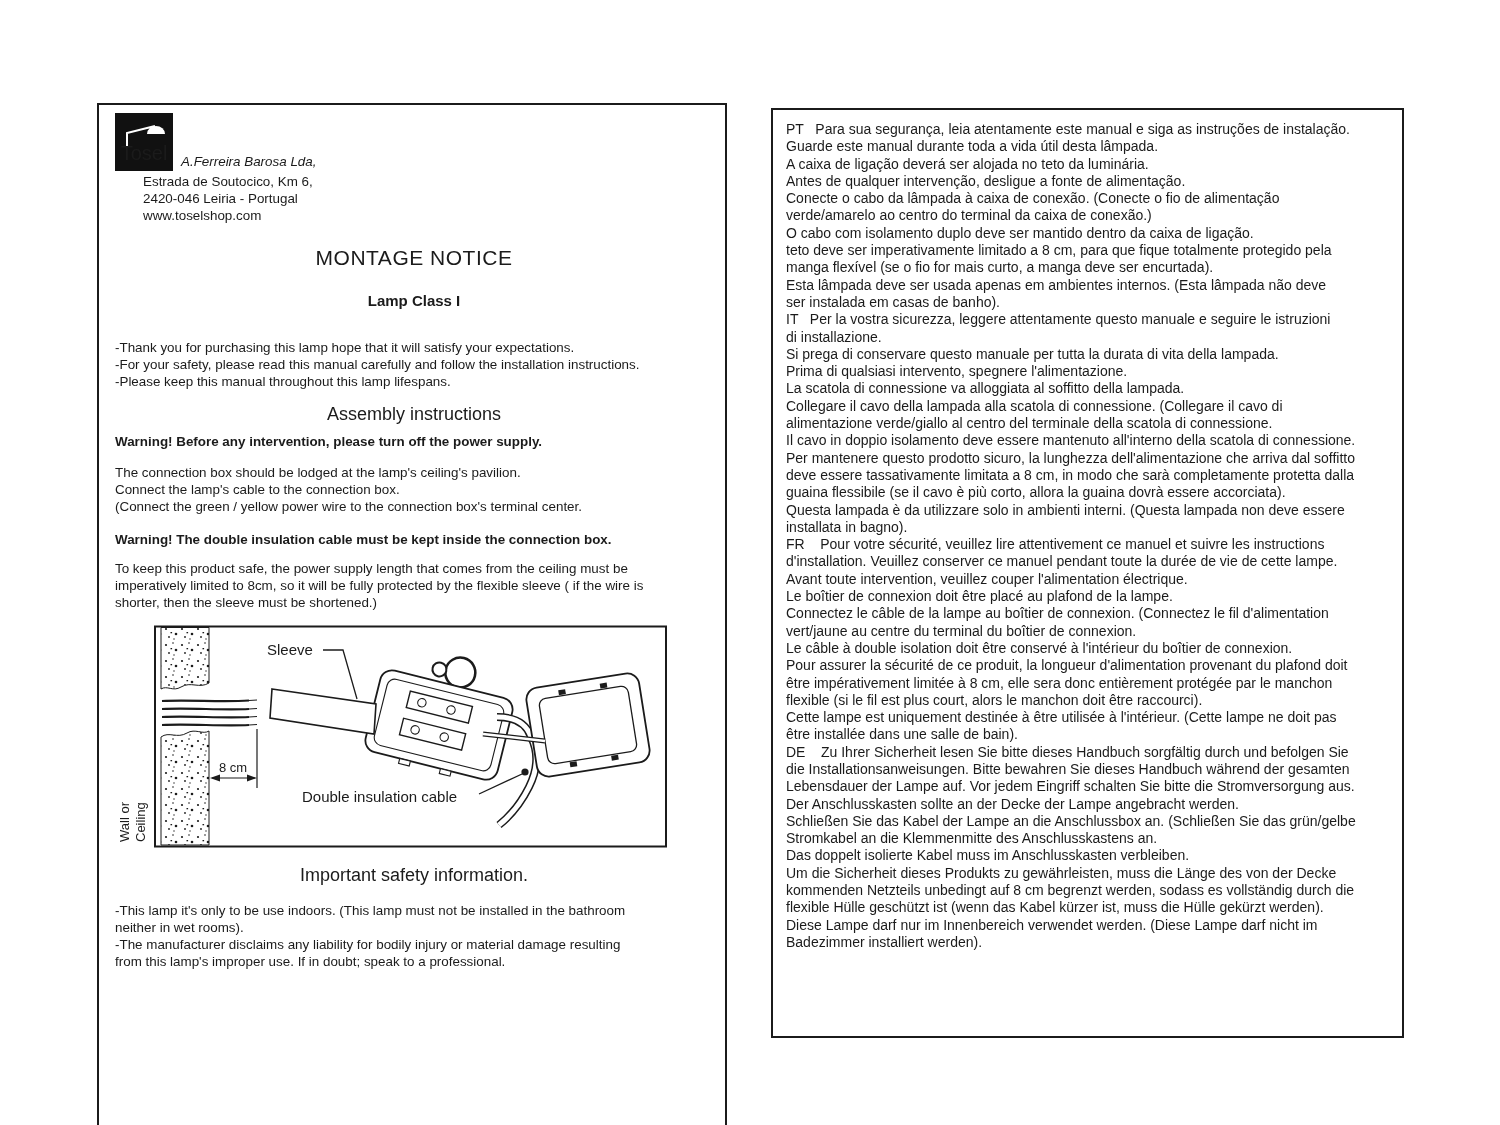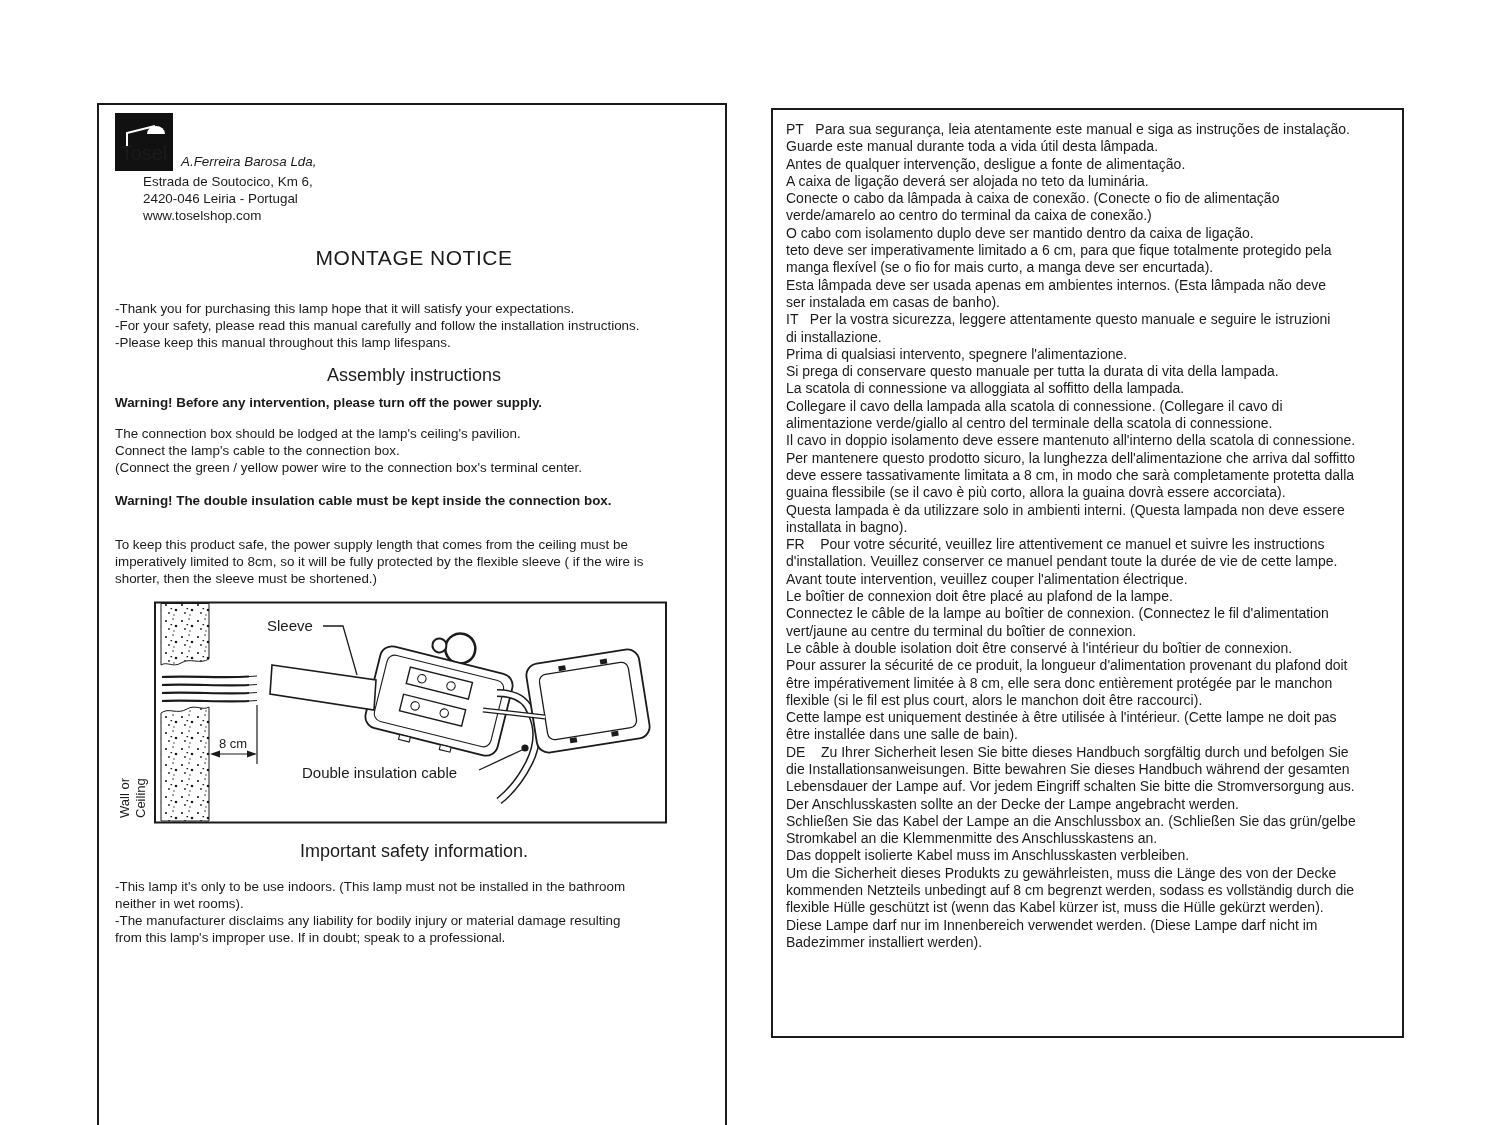--- a/index.html
+++ b/index.html
@@ -20,21 +20,21 @@
   .company{margin-top:2px;margin-left:28px;}
 
   .doc-title{font-size:21px;font-weight:400;text-align:center;margin:22px 0 0 0;letter-spacing:.5px;}
   .doc-subtitle{font-size:15px;font-weight:700;text-align:center;margin:22px 0 0 0;}
   .para-intro{margin-top:30px;}
   .section-heading{font-size:18px;font-weight:400;text-align:center;margin:14px 0 0 0;}
   .warning{font-size:13.4px;line-height:17px;font-weight:700;}
   .warning.w1{margin-top:8px;}
   .warning.w2{margin-top:16px;}
   .para-assembly{margin-top:14px;}
-  .para-note{margin-top:27px;}
+  .para-note{margin-top:12px;}
   .diagram-wrap{margin:14px 0 0 -16px;height:226px;position:relative;}
   .safety-heading{margin-top:14px;}
   .para-safety{margin-top:16px;}
 
   .right-panel{font-size:14px;line-height:17.3px;}
   .lang-section + .lang-section{}
 
   svg text{font-family:"Liberation Sans",sans-serif;fill:#1b1b1b;}
 </style>
 </head>
@@ -53,20 +53,21 @@
     </div>
     <span class="company-first ln">A.Ferreira Barosa Lda,</span>
   </div>
   <div class="company">
       <div class="ln">Estrada de Soutocico, Km 6,</div>
       <div class="ln">2420-046 Leiria - Portugal</div>
       <div class="ln">www.toselshop.com</div>
     </div>
 
   <div class="doc-title">MONTAGE NOTICE</div>
+  <div class="doc-subtitle">Lamp Class I</div>
 
   <div class="para-intro">
       <div class="ln">-Thank you for purchasing this lamp hope that it will satisfy your expectations.</div>
       <div class="ln">-For your safety, please read this manual carefully and follow the installation instructions.</div>
       <div class="ln">-Please keep this manual throughout this lamp lifespans.</div>
     </div>
 
   <div class="section-heading">Assembly instructions</div>
   <div class="warning w1">Warning! Before any intervention, please turn off the power supply.</div>
   <div class="para-assembly">
@@ -180,35 +181,35 @@
       <div class="ln">neither in wet rooms).</div>
       <div class="ln">-The manufacturer disclaims any liability for bodily injury or material damage resulting</div>
       <div class="ln">from this lamp's improper use. If in doubt; speak to a professional.</div>
     </div>
 </div>
 
 <div class="panel right-panel">
     <div class="lang-section">
       <div class="ln">PT   Para sua segurança, leia atentamente este manual e siga as instruções de instalação.</div>
       <div class="ln">Guarde este manual durante toda a vida útil desta lâmpada.</div>
+      <div class="ln">A caixa de ligação deverá ser alojada no teto da luminária.</div>
       <div class="ln">Antes de qualquer intervenção, desligue a fonte de alimentação.</div>
-      <div class="ln">A caixa de ligação deverá ser alojada no teto da luminária.</div>
       <div class="ln">Conecte o cabo da lâmpada à caixa de conexão. (Conecte o fio de alimentação</div>
       <div class="ln">verde/amarelo ao centro do terminal da caixa de conexão.)</div>
       <div class="ln">O cabo com isolamento duplo deve ser mantido dentro da caixa de ligação.</div>
-      <div class="ln">teto deve ser imperativamente limitado a 6 cm, para que fique totalmente protegido pela</div>
+      <div class="ln">teto deve ser imperativamente limitado a 8 cm, para que fique totalmente protegido pela</div>
       <div class="ln">manga flexível (se o fio for mais curto, a manga deve ser encurtada).</div>
       <div class="ln">Esta lâmpada deve ser usada apenas em ambientes internos. (Esta lâmpada não deve</div>
       <div class="ln">ser instalada em casas de banho).</div>
     </div>
     <div class="lang-section">
       <div class="ln">IT   Per la vostra sicurezza, leggere attentamente questo manuale e seguire le istruzioni</div>
       <div class="ln">di installazione.</div>
+      <div class="ln">Si prega di conservare questo manuale per tutta la durata di vita della lampada.</div>
       <div class="ln">Prima di qualsiasi intervento, spegnere l'alimentazione.</div>
-      <div class="ln">Si prega di conservare questo manuale per tutta la durata di vita della lampada.</div>
       <div class="ln">La scatola di connessione va alloggiata al soffitto della lampada.</div>
       <div class="ln">Collegare il cavo della lampada alla scatola di connessione. (Collegare il cavo di</div>
       <div class="ln">alimentazione verde/giallo al centro del terminale della scatola di connessione.</div>
       <div class="ln">Il cavo in doppio isolamento deve essere mantenuto all'interno della scatola di connessione.</div>
       <div class="ln">Per mantenere questo prodotto sicuro, la lunghezza dell'alimentazione che arriva dal soffitto</div>
       <div class="ln">deve essere tassativamente limitata a 8 cm, in modo che sarà completamente protetta dalla</div>
       <div class="ln">guaina flessibile (se il cavo è più corto, allora la guaina dovrà essere accorciata).</div>
       <div class="ln">Questa lampada è da utilizzare solo in ambienti interni. (Questa lampada non deve essere</div>
       <div class="ln">installata in bagno).</div>
     </div>

